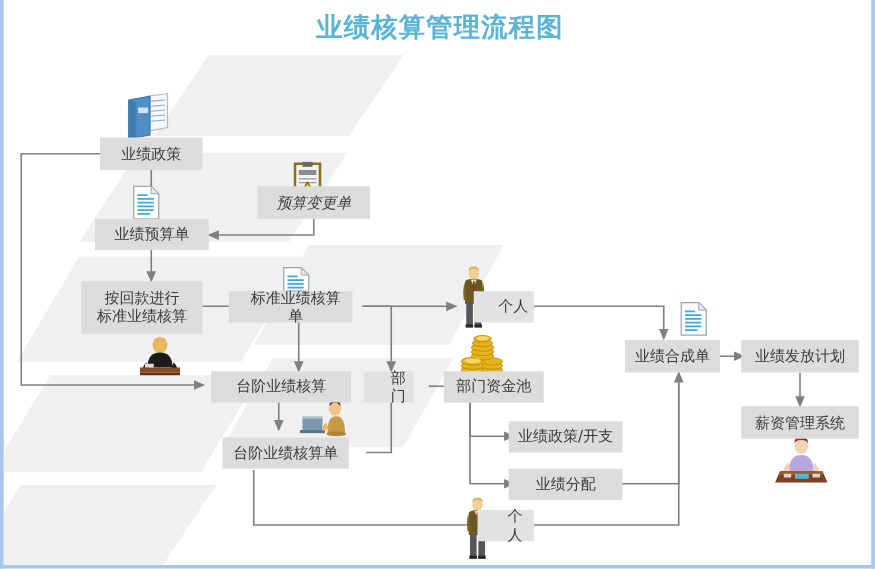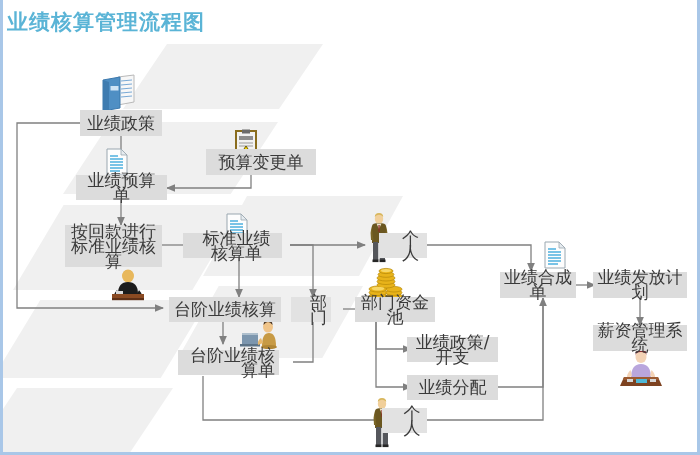--- a/index.html
+++ b/index.html
@@ -16,34 +16,35 @@
     border-bottom:3px solid #a9c7e8;
     background:#fff;
     overflow:hidden;
   }
   
   .bg-layer{position:absolute;inset:0;pointer-events:none;z-index:0;}
   .chev{position:absolute;background:#f0f0f0;}
   
   #title{
     position:absolute;left:4px;right:0;top:8px;
+    text-align:center;
     font-size:21px;font-weight:bold;
     color:#5ab4d6;
     letter-spacing:1px;
     z-index:5;
     font-family:"DejaVu Sans","Liberation Sans",sans-serif;
   }
   
   #wires{position:absolute;left:0;top:0;width:700px;height:455px;z-index:2;}
   
   .node{
     position:absolute;z-index:4;
     background:#dcdcdc;
     color:#3a3a3a;
-    font-size:17px;
+    font-size:12px;
     line-height:15px;
     display:flex;align-items:center;justify-content:center;
     text-align:center;
     box-sizing:border-box;
     padding:2px 4px;
     white-space:pre-line;
   }
   .node.plain{background:#e2e2e2;padding-left:19px;}
   
   .icon{position:absolute;z-index:3;}
@@ -281,21 +282,21 @@
       <path d="M18.4 13 q1.6 6 0.6 14 l-2.5 0 z" fill="#7a6526"></path>
       <rect x="5" y="29" width="5.3" height="18" fill="#55575c"></rect>
       <rect x="11.7" y="29" width="5.3" height="18" fill="#55575c"></rect>
       <rect x="4.5" y="46.5" width="6" height="2.6" fill="#262626"></rect>
       <rect x="11.5" y="46.5" width="6" height="2.6" fill="#262626"></rect>
     </svg>
   </div>
 
   <div class="node" style="left:77px;top:110px;width:82px;height:26px;">业绩政策</div>
 
-  <div class="node" style="left:203px;top:149px;width:110px;height:26px;">预算变更单</div>
+  <div class="node" style="left:203px;top:149px;width:90px;height:26px;font-style:italic;">预算变更单</div>
 
   <div class="node" style="left:73px;top:175px;width:91px;height:25px;">业绩预算单</div>
 
   <div class="node" style="left:62px;top:225px;width:97px;height:42px;">按回款进行
 标准业绩核算</div>
 
   <div class="node" style="left:180px;top:233px;width:99px;height:25px;padding-left:12px;">标准业绩核算单</div>
 
   <div class="node" style="left:166px;top:297px;width:112px;height:25px;">台阶业绩核算</div>
 

